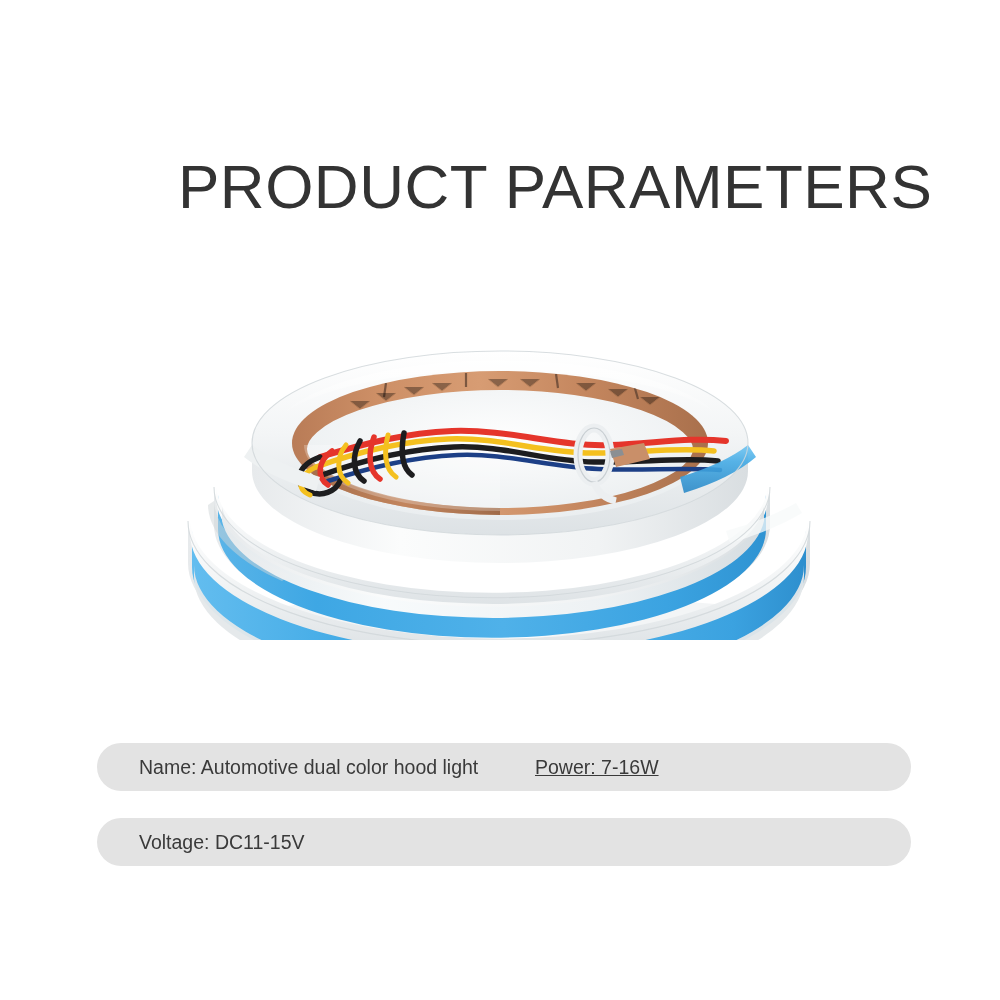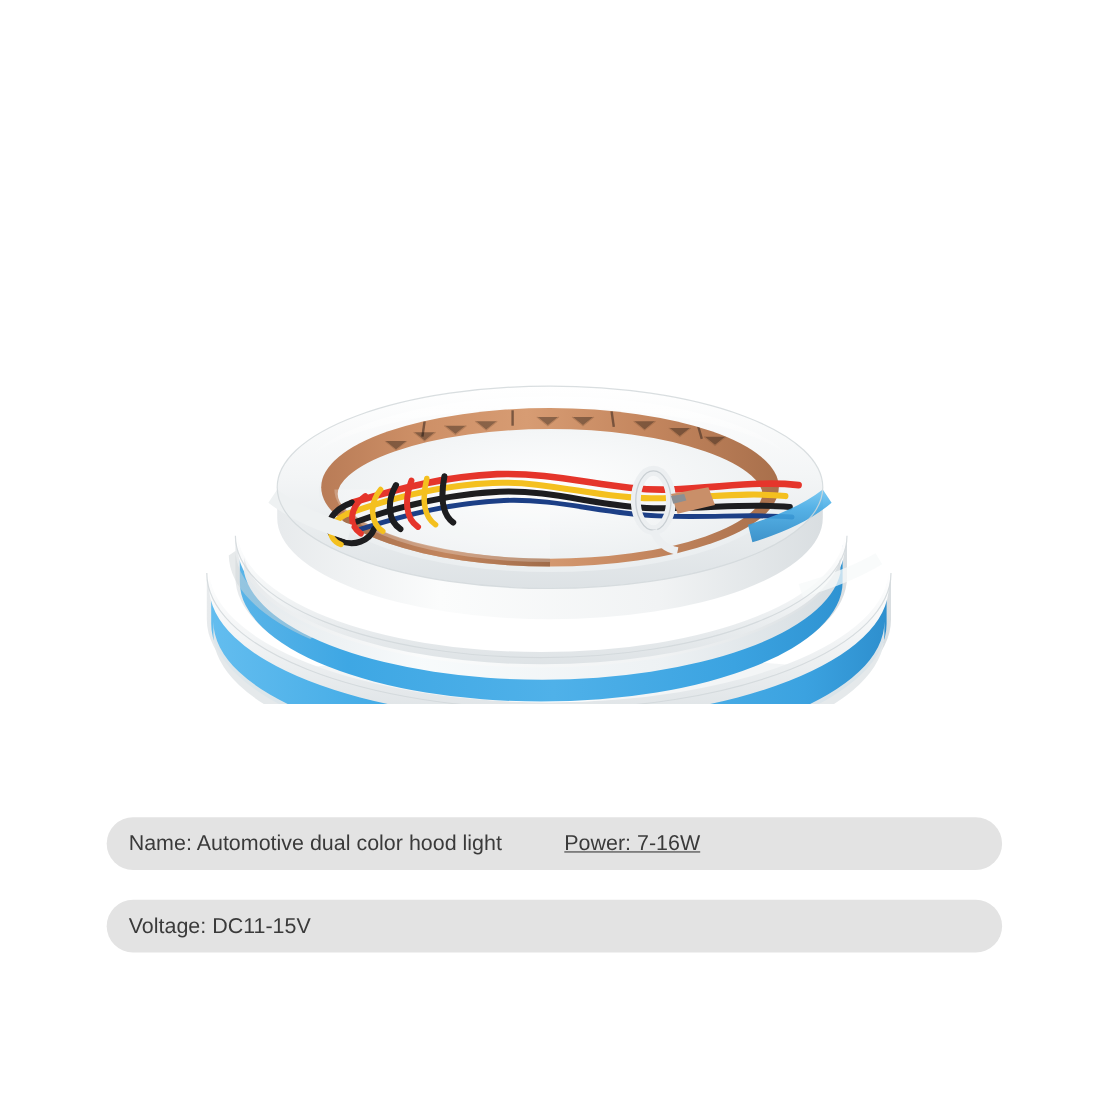--- a/index.html
+++ b/index.html
@@ -61,29 +61,31 @@
   .spec-row:last-child { margin-bottom: 0; text-align: right; }
   .spec-cell {
     position: absolute;
     top: 0;
     height: 48px;
     line-height: 48px;
     font-size: 19.5px;
     font-weight: 400;
     color: #3a3a3a;
     white-space: nowrap;
+    margin-left: 22px;
   }
   .spec-cell.left  { left: 20px; }
   .spec-cell.right { left: 416px; text-decoration: underline; }
 </style>
 </head>
 <body>
 
 <div id="page">
 
+  <div id="page-title">PRODUCT PARAMETERS</div>
 
   <div id="product-photo">
     <svg viewBox="0 0 660 315" xmlns="http://www.w3.org/2000/svg" aria-hidden="true">
       <defs>
 
         <linearGradient id="blueTop" x1="0" y1="0" x2="1" y2="0">
           <stop offset="0%" stop-color="#59b4e8"></stop>
           <stop offset="18%" stop-color="#3ea7e4"></stop>
           <stop offset="52%" stop-color="#4fb1e9"></stop>
           <stop offset="82%" stop-color="#3ba3e1"></stop>

